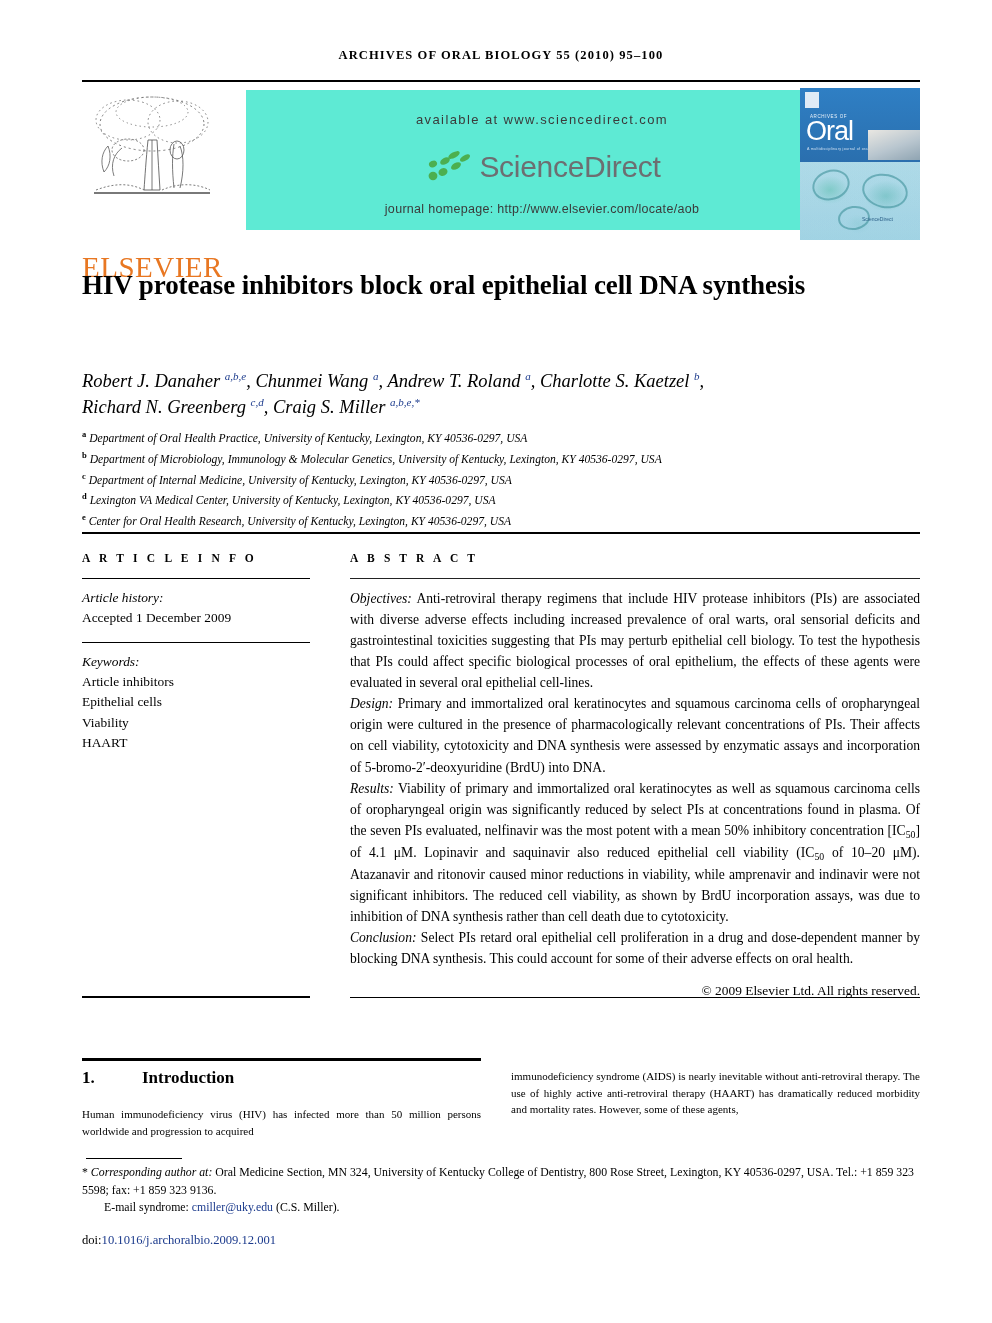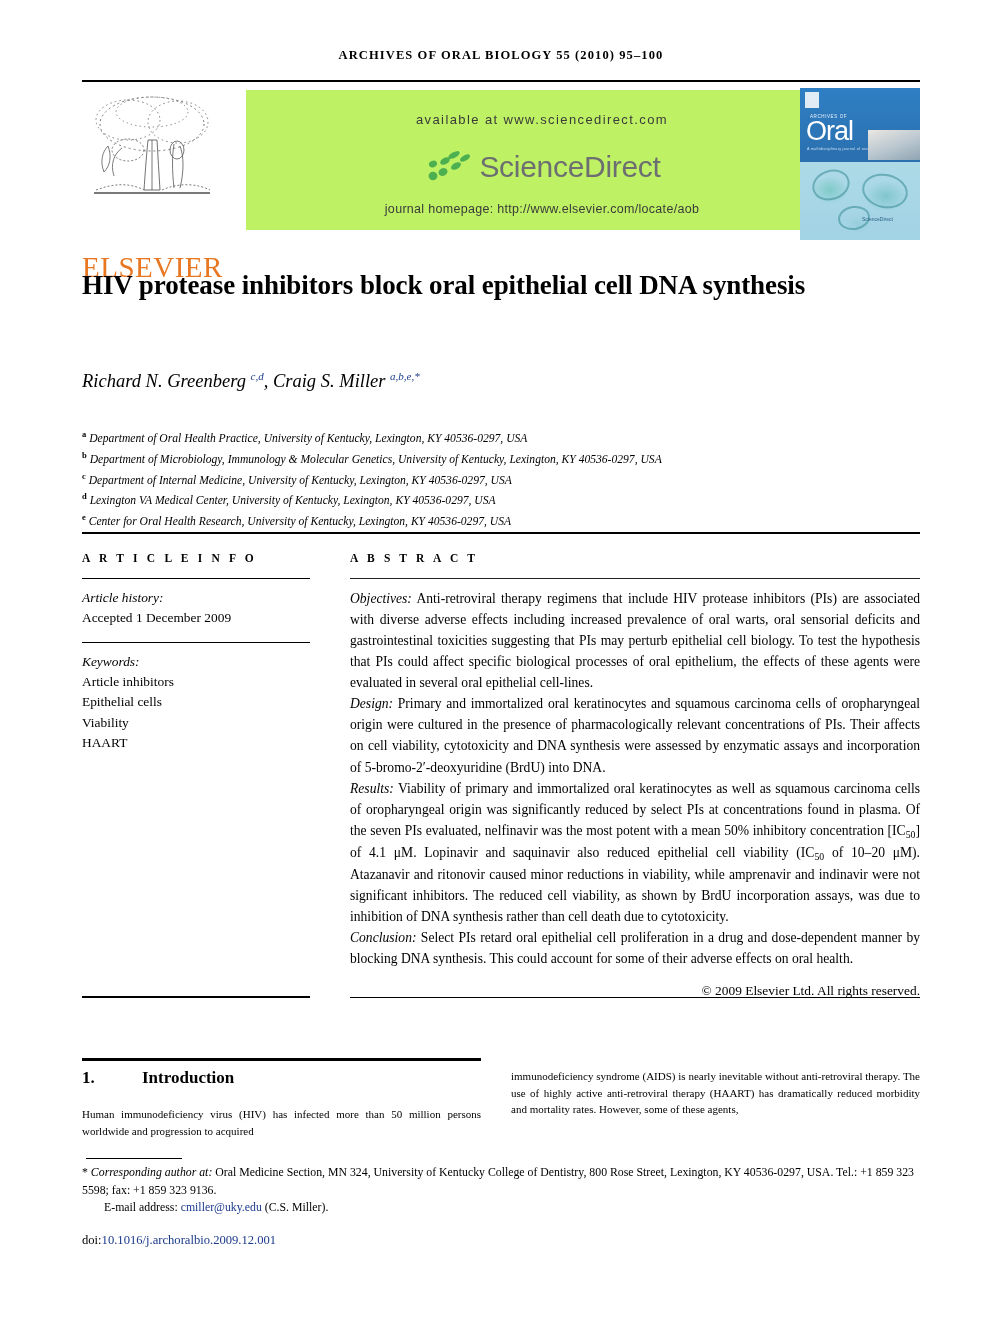--- a/index.html
+++ b/index.html
@@ -71,21 +71,21 @@
     letter-spacing: 0.5px;
     color: #e87722;
     font-weight: 400;
     margin-top: 43px;
   }
   .sd-box {
     position: absolute;
     left: 164px; top: 2px;
     width: 592px;
     height: 140px;
-    background: #bef264;
+    background: #5eead4;
   }
   .sd-avail {
     position: absolute;
     left: 0; top: 22px;
     width: 592px;
     text-align: center;
     font-family: "Liberation Sans", sans-serif;
     font-size: 13px;
     letter-spacing: 1.4px;
     color: #3a3a3a;
@@ -408,20 +408,21 @@
         <div class="ring" style="left:62px;top:12px;width:42px;height:30px;transform:rotate(12deg);"></div>
         <div class="ring" style="left:38px;top:44px;width:28px;height:20px;transform:rotate(-8deg);"></div>
         <div class="cover-sd-mark">ScienceDirect</div>
       </div>
     </div>
   </div>
 
   <div class="title">HIV protease inhibitors block oral epithelial cell DNA synthesis</div>
 
   <div class="authors">
+    <div>Robert J. Danaher <sup>a,b,e</sup>, Chunmei Wang <sup>a</sup>, Andrew T. Roland <sup>a</sup>, Charlotte S. Kaetzel <sup>b</sup>,</div>
     <div>Richard N. Greenberg <sup>c,d</sup>, Craig S. Miller <sup>a,b,e,*</sup></div>
   </div>
 
   <div class="affils">
     <div><sup>a</sup> Department of Oral Health Practice, University of Kentucky, Lexington, KY 40536-0297, USA</div>
     <div><sup>b</sup> Department of Microbiology, Immunology &amp; Molecular Genetics, University of Kentucky, Lexington, KY 40536-0297, USA</div>
     <div><sup>c</sup> Department of Internal Medicine, University of Kentucky, Lexington, KY 40536-0297, USA</div>
     <div><sup>d</sup> Lexington VA Medical Center, University of Kentucky, Lexington, KY 40536-0297, USA</div>
     <div><sup>e</sup> Center for Oral Health Research, University of Kentucky, Lexington, KY 40536-0297, USA</div>
   </div>
@@ -473,21 +474,21 @@
     <div class="bodytext">immunodeficiency syndrome (AIDS) is nearly inevitable without anti-retroviral therapy. The use of highly active anti-retroviral therapy (HAART) has dramatically reduced morbidity and mortality rates. However, some of these agents,</div>
   </div>
 
   <div class="foot-rule"></div>
   <div class="footnote">
     <div>
       <span>*</span>
       <span class="ital">Corresponding author at:</span><span> Oral Medicine Section, MN 324, University of Kentucky College of Dentistry, 800 Rose Street, Lexington, KY 40536-0297, USA. Tel.: +1 859 323 5598; fax: +1 859 323 9136.</span>
     </div>
     <div class="indent">
-      <span>E-mail address:</span>
+      <span>E-mail syndrome:</span>
       <a class="link" href="#">cmiller@uky.edu</a>
       <span>(C.S. Miller).</span>
     </div>
   </div>
 
   <div class="footer-meta">
     <div><span>doi:</span><a class="link" href="#">10.1016/j.archoralbio.2009.12.001</a></div>
   </div>
 
 </div>

